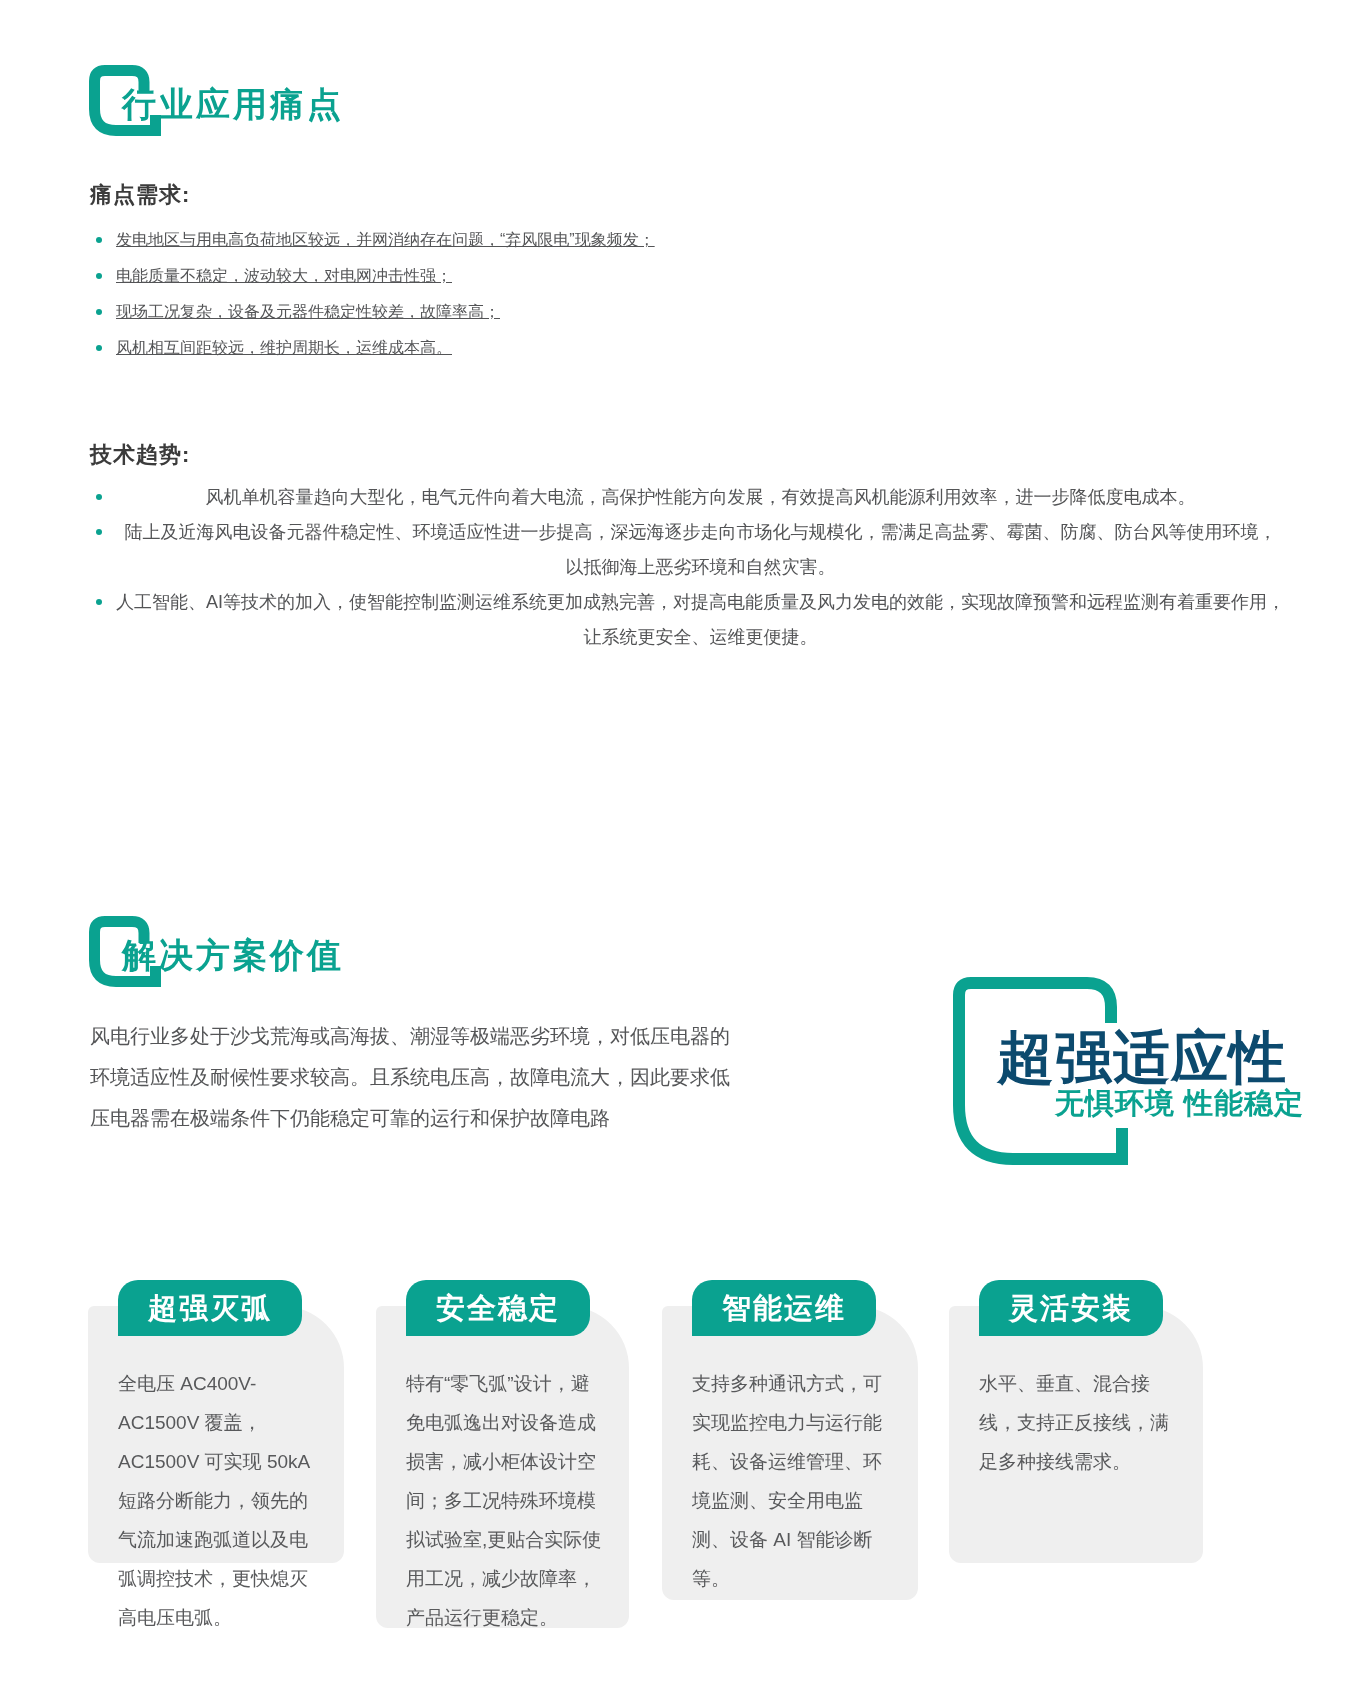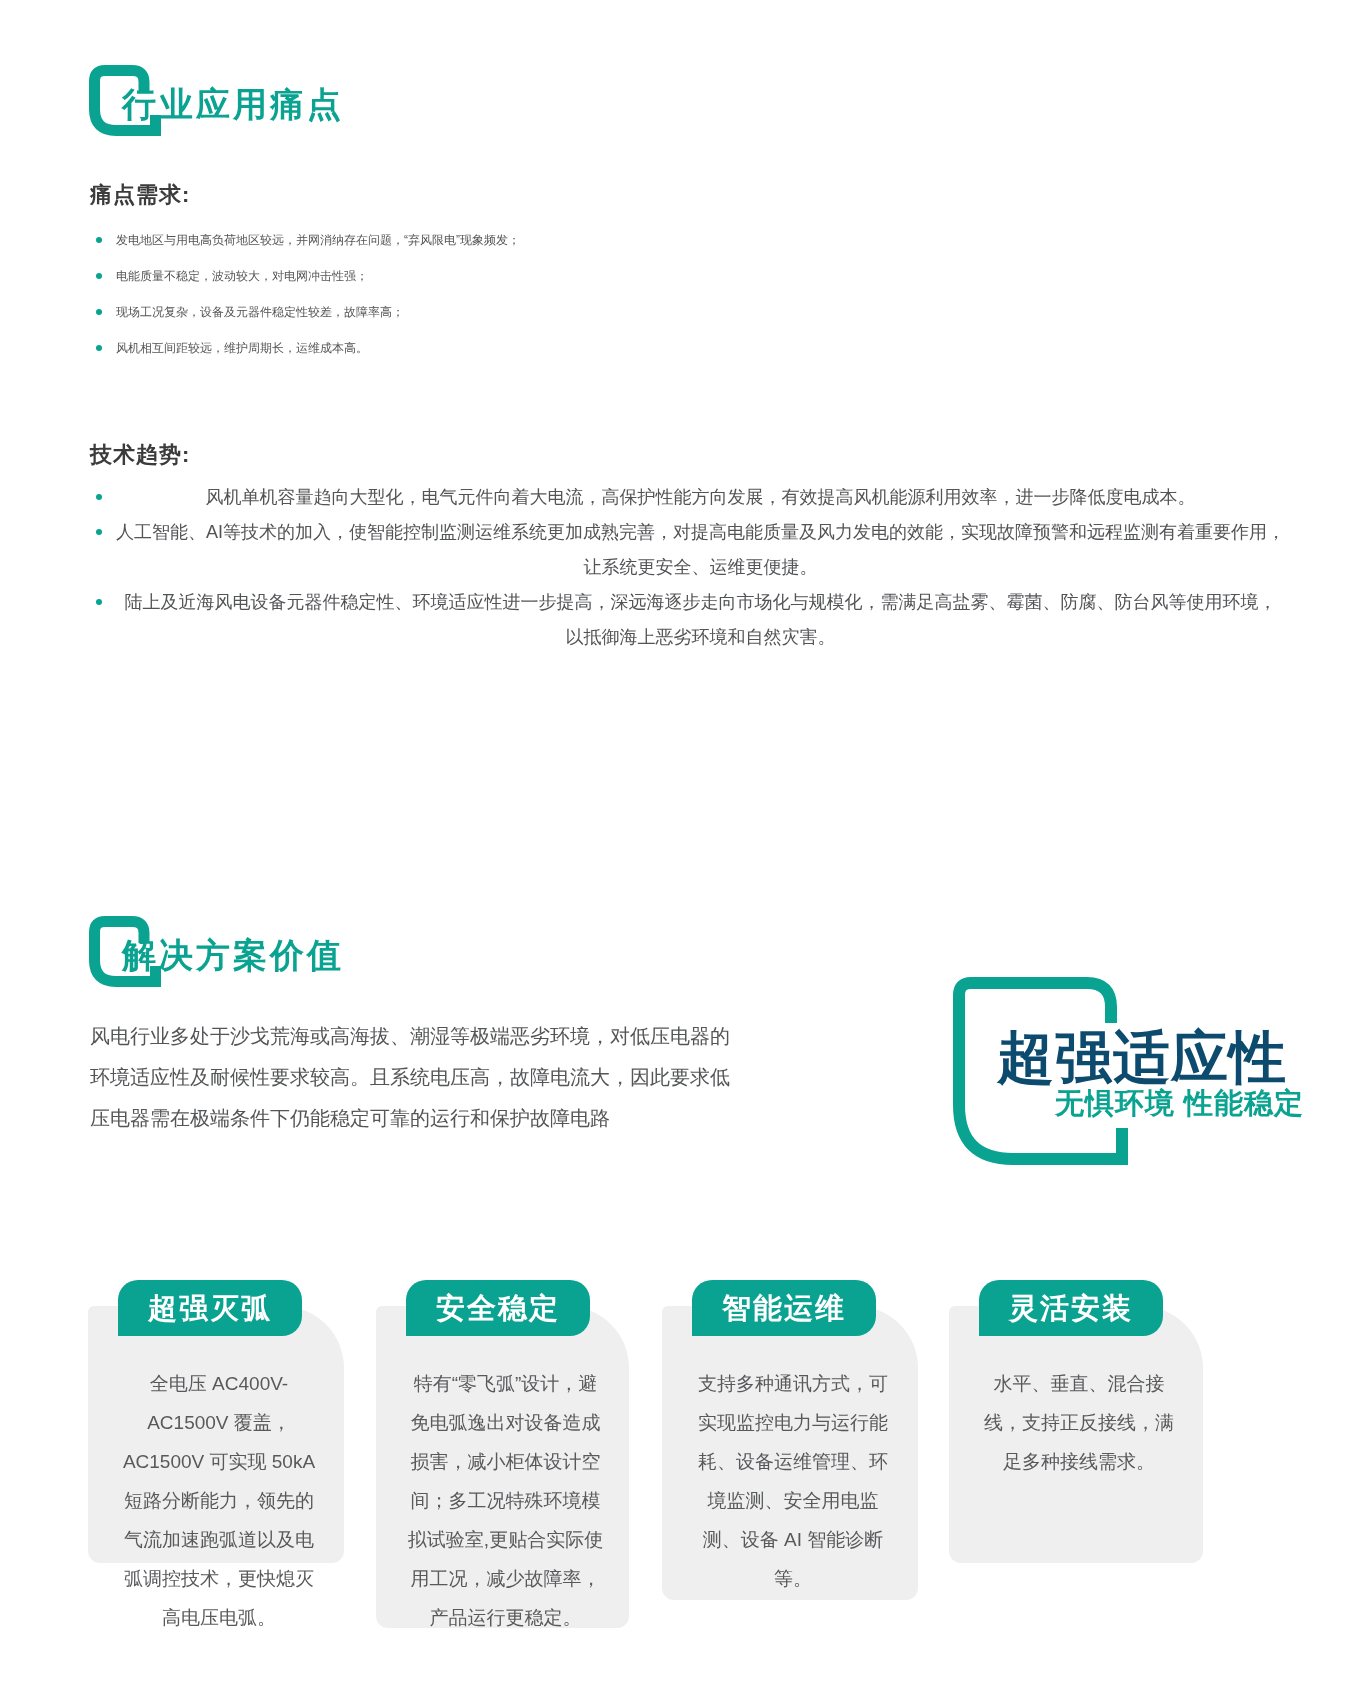--- a/index.html
+++ b/index.html
@@ -23,21 +23,21 @@
     letter-spacing:1px;
   }
 
   
   .bullets { position:absolute; list-style:none; color:#535456; }
   .bullets li { position:relative; padding-left:26px; }
   .bullets li::before {
     content:""; position:absolute; left:6px; width:6px; height:6px;
     border-radius:50%; background:#0AA290;
   }
-  .pain-list { font-size:12px; line-height:36px; width:1180px; }
+  .pain-list { font-size:16px; line-height:36px; width:1180px;text-decoration:underline; }
   .pain-list li::before { top:15px; }
   .trend-list { font-size:18px; line-height:35px; width:1195px; }
   .trend-list li::before { top:14px; }
 
   
   .solution-par {
     position:absolute; left:90px; top:1008px; width:658px;
     font-size:20px; line-height:41px; color:#545557;
   }
 
@@ -59,21 +59,21 @@
     background:#EFEFEF; border-radius:6px 62px 12px 12px;
   }
   .card-label {
     position:absolute; left:30px; top:0; height:56px; line-height:56px;
     padding:0 30px; background:#0AA290; color:#ffffff;
     font-size:29px; font-weight:bold; letter-spacing:2px;
     border-radius:20px 20px 20px 0; white-space:nowrap;
   }
   .card-body {
     position:absolute; left:30px; right:24px; top:84px;
-    font-size:19px; line-height:39px; color:#58595B;text-align:center;
+    font-size:19px; line-height:39px; color:#58595B;
   }
 </style>
 </head>
 <body>
 
 <div class="page">
 
   <span class="sec-icon" style="left:89px; top:57px;">
     <svg width="78" height="71" viewBox="0 0 78 71" fill="none" xmlns="http://www.w3.org/2000/svg">
       <path d="M 55 27 L 55 17 Q 55 5.5 43 5.5 L 16 5.5 Q 5.5 5.5 5.5 16 L 5.5 44 Q 5.5 65.5 27 65.5 L 66.5 65.5 L 66.5 50" stroke="#0AA290" stroke-width="11" fill="none"></path>
@@ -87,22 +87,22 @@
     <li>发电地区与用电高负荷地区较远，并网消纳存在问题，“弃风限电”现象频发；</li>
     <li>电能质量不稳定，波动较大，对电网冲击性强；</li>
     <li>现场工况复杂，设备及元器件稳定性较差，故障率高；</li>
     <li>风机相互间距较远，维护周期长，运维成本高。</li>
   </ul>
 
   <div class="sub-heading" style="left:90px; top:432px;">技术趋势:</div>
 
   <ul class="bullets trend-list" style="left:90px; top:472px;text-align:center;">
     <li>风机单机容量趋向大型化，电气元件向着大电流，高保护性能方向发展，有效提高风机能源利用效率，进一步降低度电成本。</li>
+    <li>陆上及近海风电设备元器件稳定性、环境适应性进一步提高，深远海逐步走向市场化与规模化，需满足高盐雾、霉菌、防腐、防台风等使用环境，以抵御海上恶劣环境和自然灾害。</li>
     <li>人工智能、AI等技术的加入，使智能控制监测运维系统更加成熟完善，对提高电能质量及风力发电的效能，实现故障预警和远程监测有着重要作用，让系统更安全、运维更便捷。</li>
-    <li>陆上及近海风电设备元器件稳定性、环境适应性进一步提高，深远海逐步走向市场化与规模化，需满足高盐雾、霉菌、防腐、防台风等使用环境，以抵御海上恶劣环境和自然灾害。</li>
   </ul>
 
   <span class="sec-icon" style="left:89px; top:908px;">
     <svg width="78" height="71" viewBox="0 0 78 71" fill="none" xmlns="http://www.w3.org/2000/svg">
       <path d="M 55 27 L 55 17 Q 55 5.5 43 5.5 L 16 5.5 Q 5.5 5.5 5.5 16 L 5.5 44 Q 5.5 65.5 27 65.5 L 66.5 65.5 L 66.5 50" stroke="#0AA290" stroke-width="11" fill="none"></path>
     </svg>
   </span>
   <div class="sec-title" style="left:122px; top:925px;">解决方案价值</div>
 
   <div class="solution-par">风电行业多处于沙戈荒海或高海拔、潮湿等极端恶劣环境，对低压电器的环境适应性及耐候性要求较高。且系统电压高，故障电流大，因此要求低压电器需在极端条件下仍能稳定可靠的运行和保护故障电路</div>

